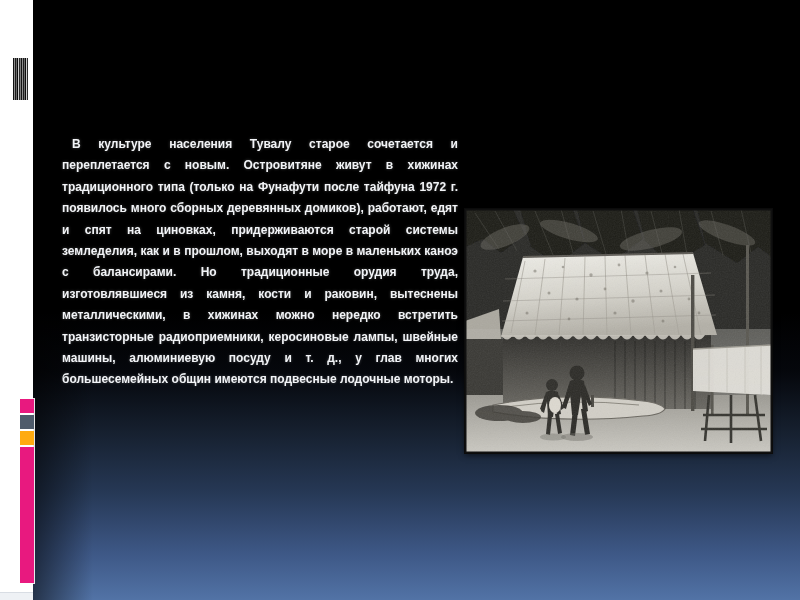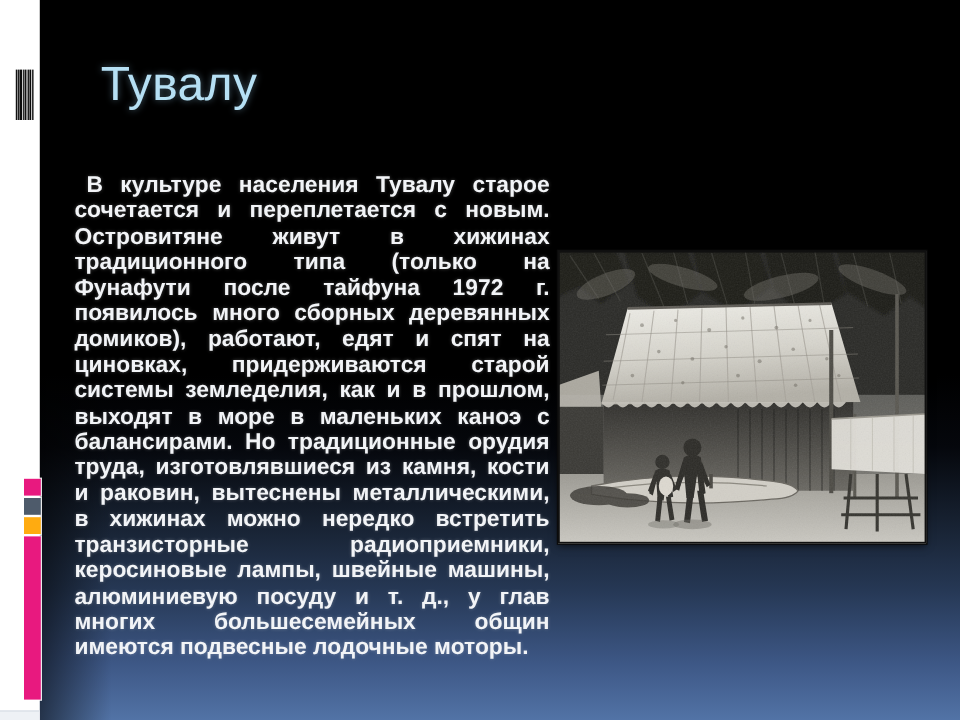--- a/index.html
+++ b/index.html
@@ -125,25 +125,25 @@
     color: #b6e0f4;
     text-shadow: 0 0 6px rgba(150,205,235,.45);
     z-index: 7;
     white-space: nowrap;
   }
 
   
   .body-text {
     position: absolute;
     left: 62px;
-    top: 144px;
+    top: 134px;
     width: 396px;
     z-index: 7;
     color: #f2f4f7;
-    font-size: 19px;
+    font-size: 12px;
     line-height: 21.4px;
     text-align: justify;
     text-indent: 10px;
     font-weight: 700;
     text-shadow: 0 0 3px rgba(255,255,255,.28);
     hyphens: none;
   }
 
   
   .photo-frame {
@@ -170,21 +170,20 @@
   <div class="left-rail"></div>
   <div class="rail-footline"></div>
 
   <div class="stripe-box"></div>
 
   <div class="chip chip-pink" style="background:#e8197f"></div>
   <div class="chip chip-slate" style="background:#4e5b6b"></div>
   <div class="chip chip-amber" style="background:#ffab10"></div>
   <div class="bar-magenta" style="background:#e8197f"></div>
 
-  <div class="title">Тувалу</div>
 
   <div class="body-text"> В культуре населения Тувалу старое сочетается и переплетается с новым. Островитяне живут в хижинах традиционного типа (только на Фунафути после тайфуна 1972 г. появилось много сборных деревянных домиков), работают, едят и спят на циновках, придерживаются старой системы земледелия, как и в прошлом, выходят в море в маленьких каноэ с балансирами. Но традиционные орудия труда, изготовлявшиеся из камня, кости и раковин, вытеснены металлическими, в хижинах можно нередко встретить транзисторные радиоприемники, керосиновые лампы, швейные машины, алюминиевую посуду и т. д., у глав многих большесемейных общин имеются подвесные лодочные моторы.</div>
 
   <div class="photo-frame">
     <svg width="307" height="244" viewBox="0 0 307 244">
       <defs>
         <linearGradient id="skyBg" x1="0" y1="0" x2="0" y2="1">
           <stop offset="0%" stop-color="#3a3a38"></stop>
           <stop offset="45%" stop-color="#5a5a56"></stop>
           <stop offset="100%" stop-color="#8e8c86"></stop>

